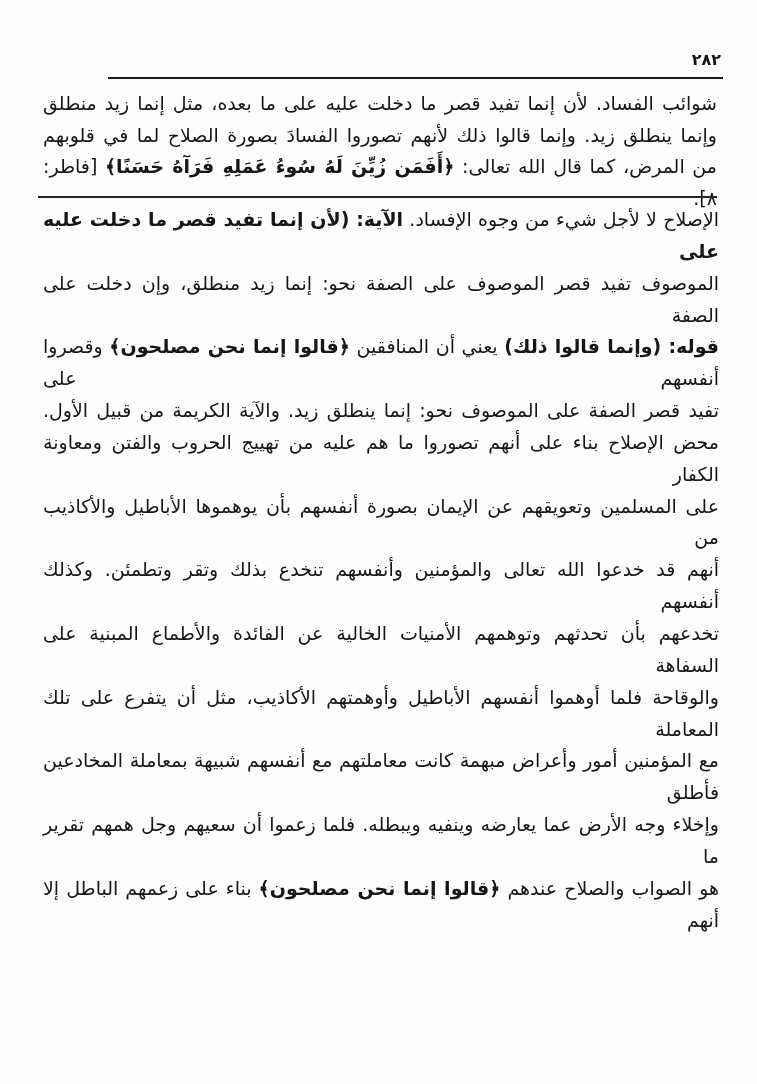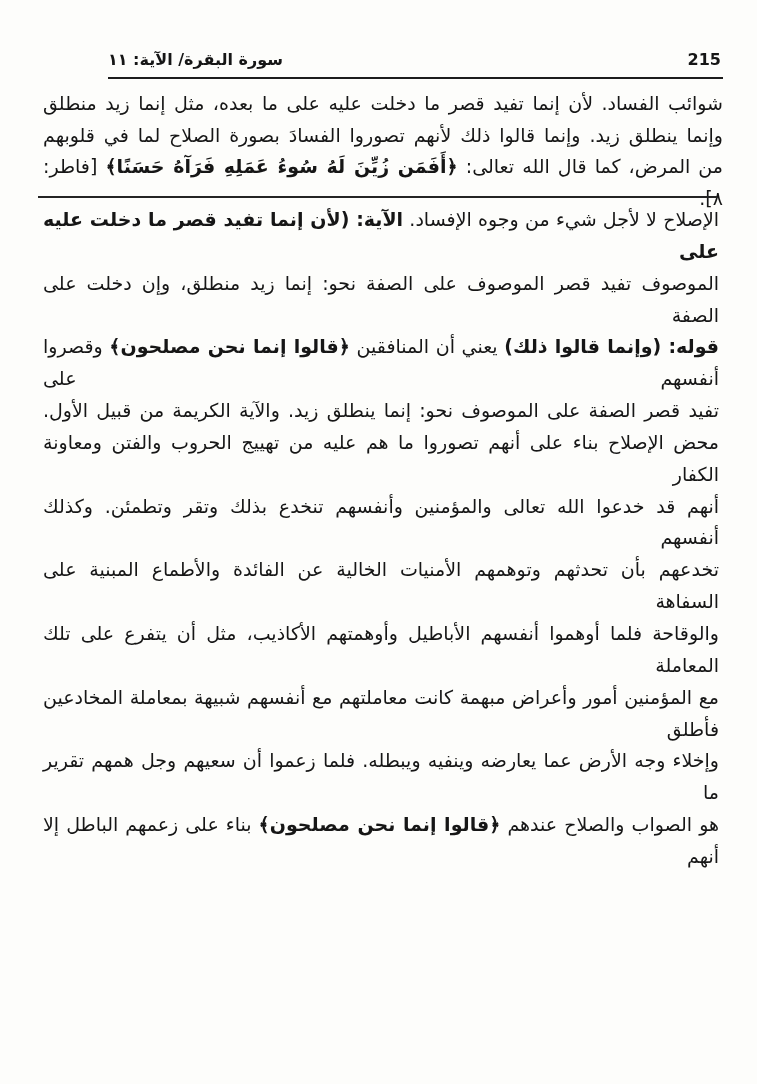--- a/index.html
+++ b/index.html
@@ -24,21 +24,21 @@
     letter-spacing:0;
   }
   .head-rule{
     position:absolute;
     top:77px;left:108px;right:34px;
     border-top:2.5px solid #1c1c1c;
     height:0;
   }
   .excerpt{
     position:absolute;
-    top:88px;right:34px;left:43px;
+    top:88px;right:40px;left:43px;
     font-size:19px;
     line-height:31.5px;
   }
   .section-rule{
     position:absolute;
     top:196px;left:38px;right:40px;
     border-top:2px solid #242424;
     height:0;
   }
   .body-text{
@@ -57,40 +57,40 @@
   }
   .bold{font-weight:700;}
   .quran{font-weight:700;}
 </style>
 </head>
 <body>
 
 <div class="page">
 
   <div class="running-head">
-    <span>215</span>
-    <span>سورة البقرة/ الآية: ١١</span>
+    <span>٢٨٢</span>
   </div>
 
   <div class="head-rule"></div>
 
   <div class="excerpt">
       <div class="tline"><span>شوائب الفساد. لأن إنما تفيد قصر ما دخلت عليه على ما بعده، مثل إنما زيد منطلق</span></div>
       <div class="tline"><span>وإنما ينطلق زيد. وإنما قالوا ذلك لأنهم تصوروا الفسادَ بصورة الصلاح لما في قلوبهم</span></div>
       <div class="tline"><span>من المرض، كما قال الله تعالى: </span><span class="quran">﴿أَفَمَن زُيِّنَ لَهُ سُوءُ عَمَلِهِ فَرَآهُ حَسَنًا﴾</span><span> [فاطر: ٨].</span></div>
     </div>
 
   <div class="section-rule"></div>
 
   <div class="body-text">
       <div class="tline"><span>الإصلاح لا لأجل شيء من وجوه الإفساد. </span><span class="bold">الآية: (لأن إنما تفيد قصر ما دخلت عليه على</span></div>
       <div class="tline"><span>الموصوف تفيد قصر الموصوف على الصفة نحو: إنما زيد منطلق، وإن دخلت على الصفة</span></div>
       <div class="tline"><span class="bold">قوله: (وإنما قالوا ذلك)</span><span> يعني أن المنافقين </span><span class="quran">﴿قالوا إنما نحن مصلحون﴾</span><span> وقصروا أنفسهم على</span></div>
       <div class="tline"><span>تفيد قصر الصفة على الموصوف نحو: إنما ينطلق زيد. والآية الكريمة من قبيل الأول.</span></div>
       <div class="tline"><span>محض الإصلاح بناء على أنهم تصوروا ما هم عليه من تهييج الحروب والفتن ومعاونة الكفار</span></div>
+      <div class="tline"><span>على المسلمين وتعويقهم عن الإيمان بصورة أنفسهم بأن يوهموها الأباطيل والأكاذيب من</span></div>
       <div class="tline"><span>أنهم قد خدعوا الله تعالى والمؤمنين وأنفسهم تنخدع بذلك وتقر وتطمئن. وكذلك أنفسهم</span></div>
       <div class="tline"><span>تخدعهم بأن تحدثهم وتوهمهم الأمنيات الخالية عن الفائدة والأطماع المبنية على السفاهة</span></div>
       <div class="tline"><span>والوقاحة فلما أوهموا أنفسهم الأباطيل وأوهمتهم الأكاذيب، مثل أن يتفرع على تلك المعاملة</span></div>
       <div class="tline"><span>مع المؤمنين أمور وأعراض مبهمة كانت معاملتهم مع أنفسهم شبيهة بمعاملة المخادعين فأطلق</span></div>
       <div class="tline"><span>وإخلاء وجه الأرض عما يعارضه وينفيه ويبطله. فلما زعموا أن سعيهم وجل همهم تقرير ما</span></div>
       <div class="tline"><span>هو الصواب والصلاح عندهم </span><span class="quran">﴿قالوا إنما نحن مصلحون﴾</span><span> بناء على زعمهم الباطل إلا أنهم</span></div>
     </div>
 
 </div>
 

